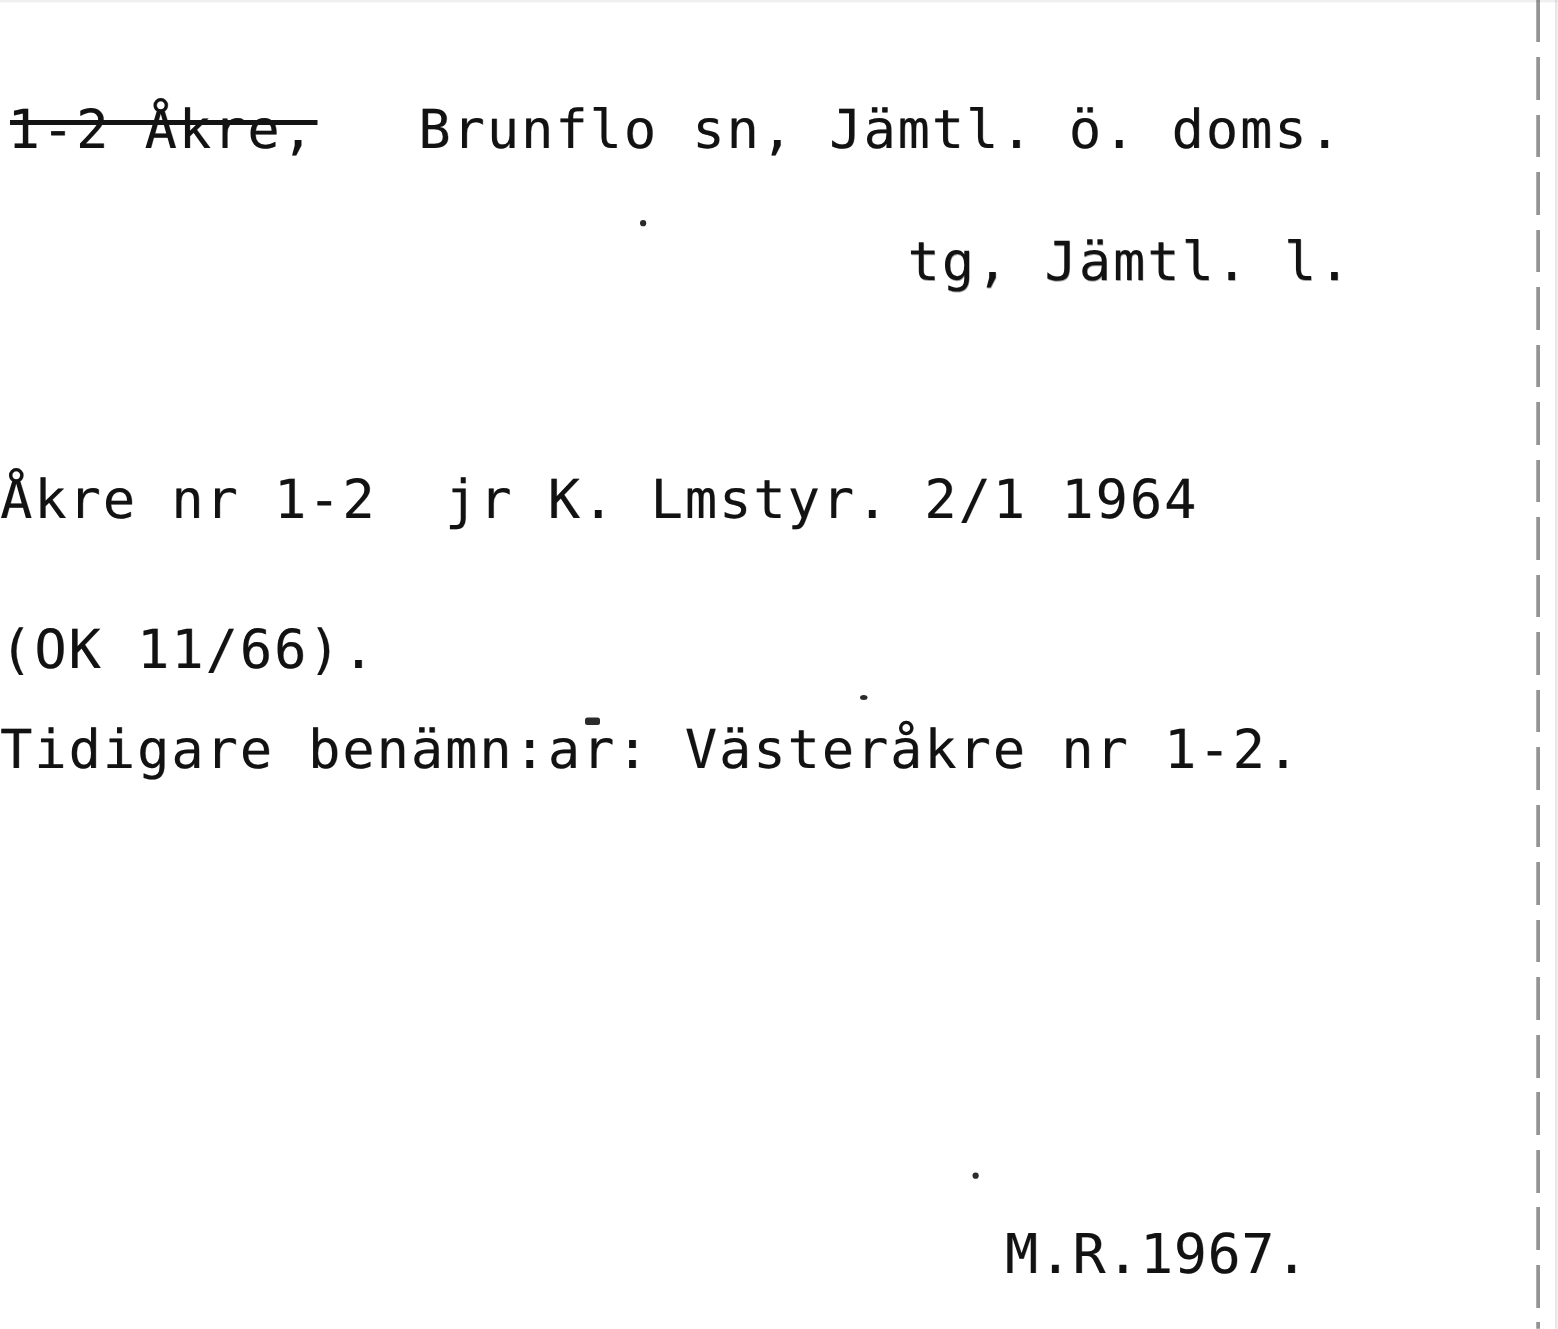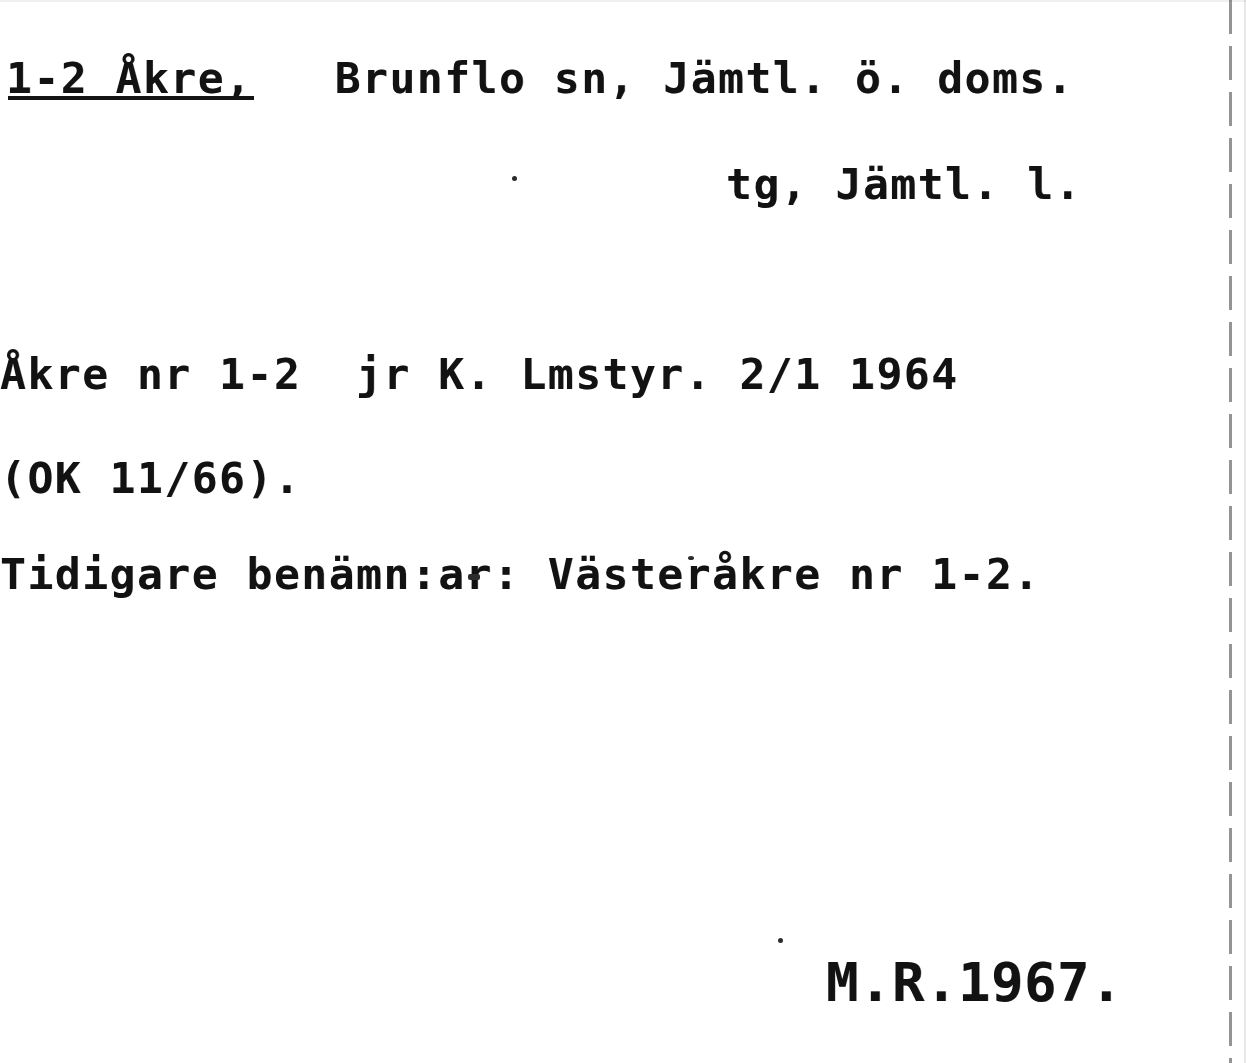--- a/index.html
+++ b/index.html
@@ -53,34 +53,35 @@
   .line {
     position: absolute;
     white-space: pre;
     font-family: "DejaVu Sans Mono", monospace;
     letter-spacing: 1.5px;
     color: #121212;
   }
 
   
   .tw {
-    font-weight: 700;
+    font-weight: 400;
     font-size: 43px;
     line-height: 1.05;
     text-shadow: 0.4px 0.4px 0 rgba(0,0,0,0.35);
+    margin-top: 26px;
   }
 
   .l-head-1 { left: 6px;  top: 56px; }
   .l-head-2 { left: 726px; top: 162px; text-align: center; }
 
   .l-body-1 { left: 0px;  top: 352px; }
-  .l-body-2 { left: 0px;  top: 456px; }
+  .l-body-2 { left: 0px;  top: 472px; }
   .l-body-3 { left: 0px;  top: 552px; }
 
-  .l-sign   { left: 826px; top: 955px; font-size: 54px; letter-spacing: 0.5px; }
+  .l-sign   { left: 804px; top: 955px; font-size: 44px; letter-spacing: 0.5px; }
 
   
   .underline-mark {
     position: absolute;
     left: 8px;
     top: 96px;
     width: 246px;
     height: 4px;
     background: #141414;
   }

